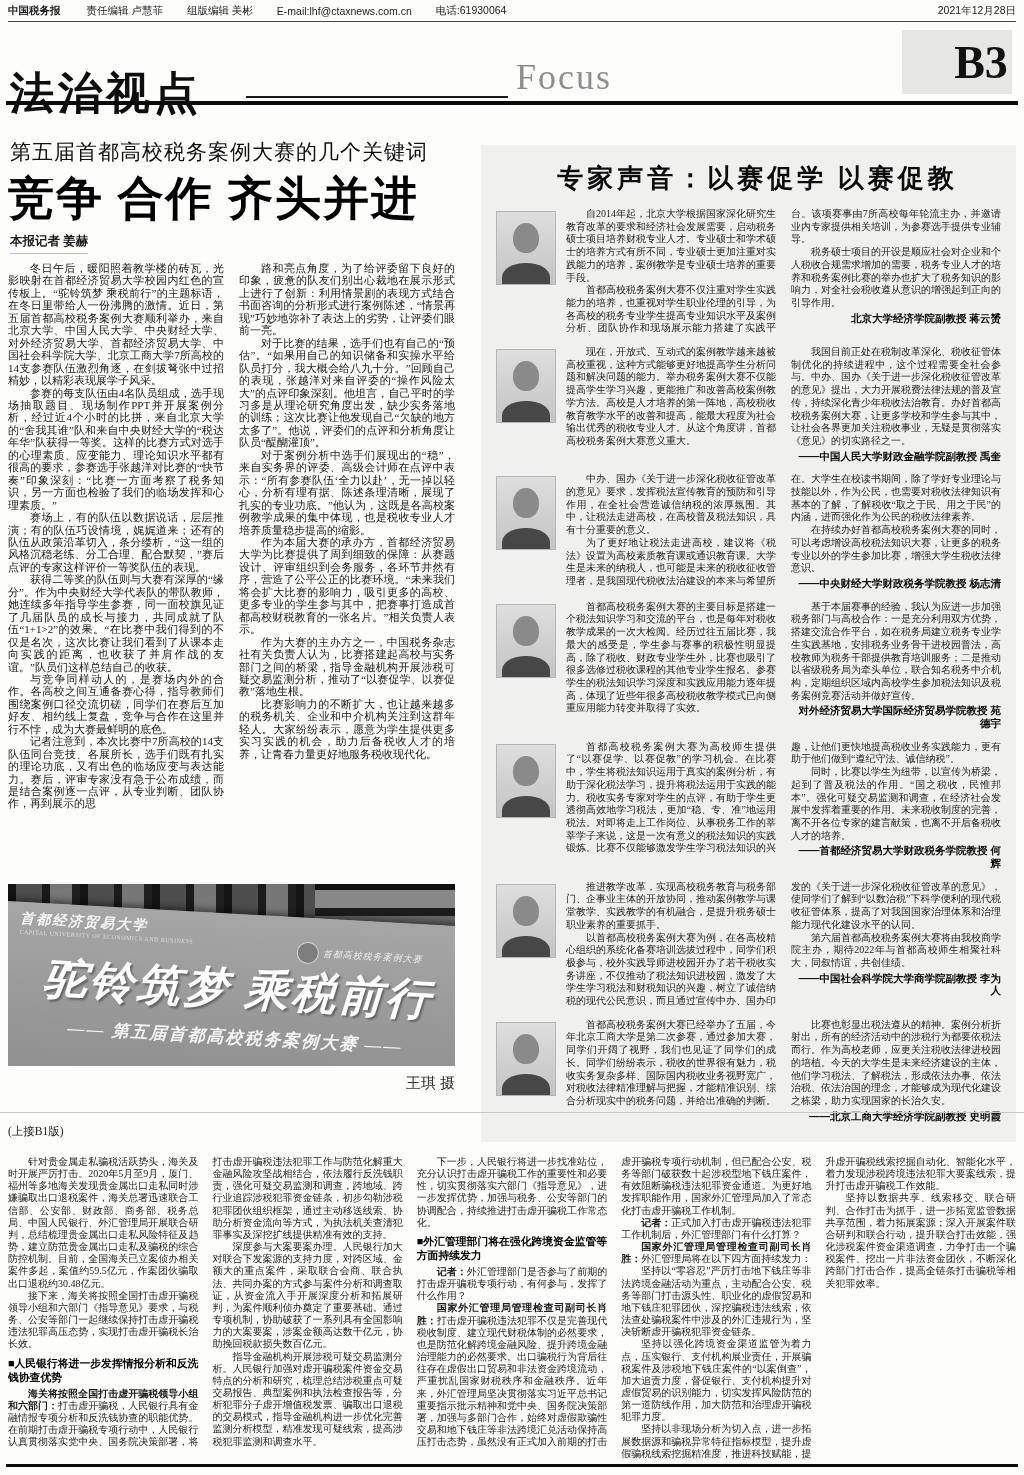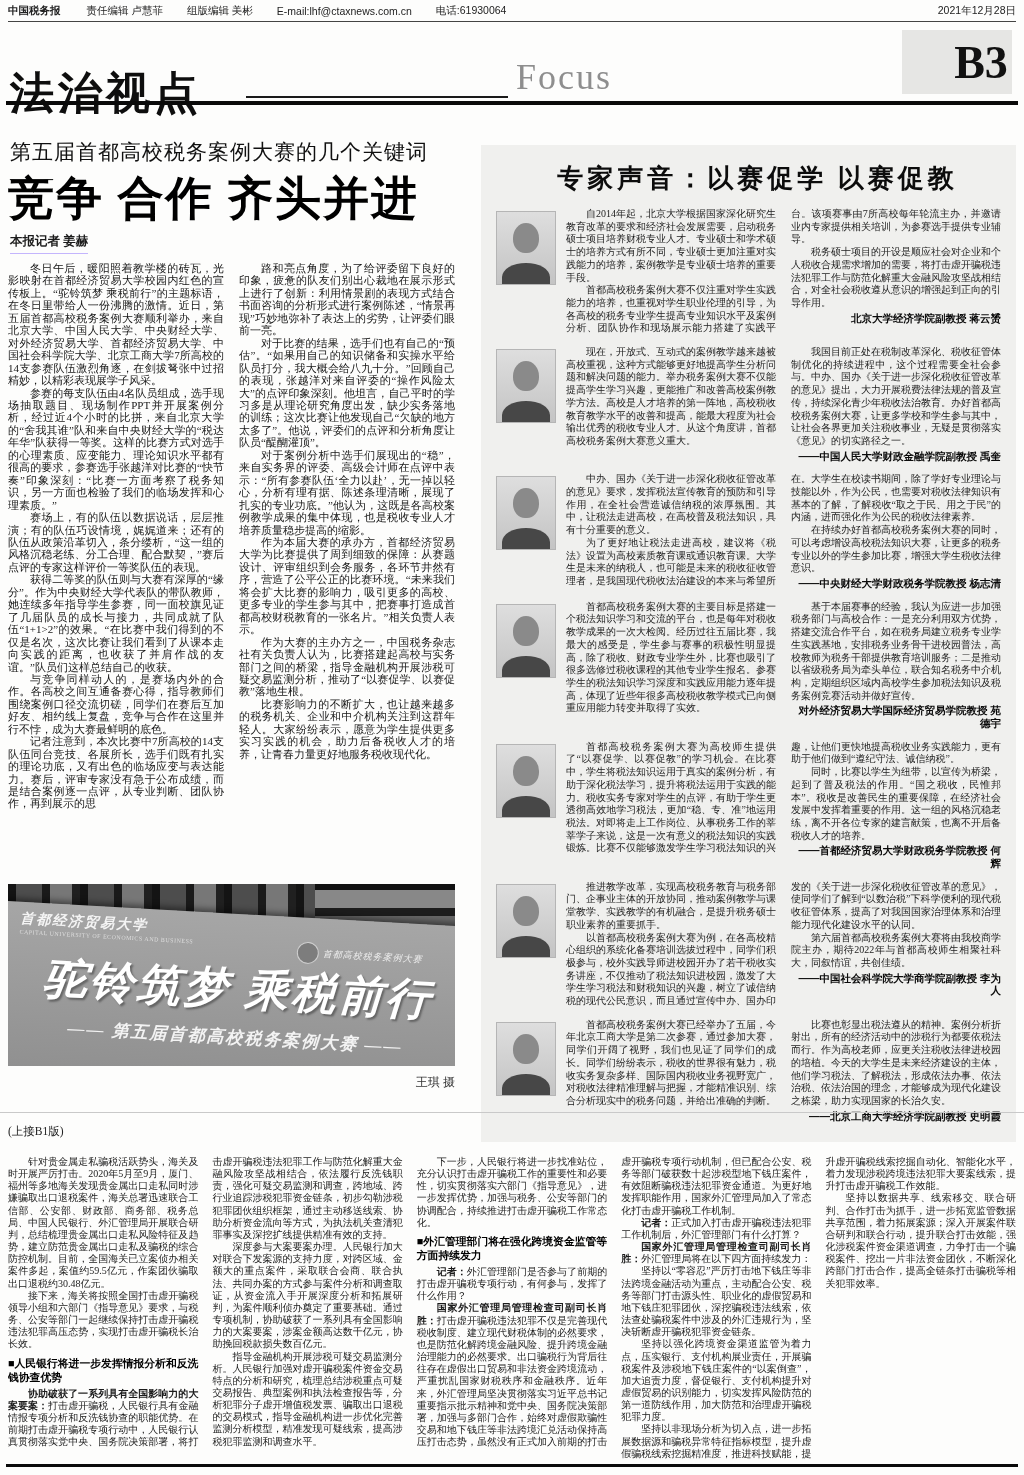--- a/index.html
+++ b/index.html
@@ -31,21 +31,21 @@
   .bldg2{position:absolute;right:0;top:0;width:140px;height:110px;background:
     repeating-linear-gradient(0deg,#111 0 10px,#666 10px 26px,#1c1c1c 26px 34px,#888 34px 52px);}
   .banner{position:absolute;left:-14px;top:30px;width:486px;height:175px;background:linear-gradient(#a6a6a6,#8f8f8f);transform:rotate(3.2deg);box-shadow:0 -3px 6px rgba(0,0,0,.45);}
   .univ{position:absolute;left:22px;top:8px;color:#f4f4f4;font-size:14px;font-weight:bold;font-style:italic;letter-spacing:2px;}
   .univ-en{position:absolute;left:22px;top:27px;color:#dedede;font-size:6px;letter-spacing:.5px;}
   .bline1{position:absolute;left:0;top:46px;width:100%;text-align:center;color:#fff;font-size:44px;font-weight:bold;font-style:italic;letter-spacing:3px;text-shadow:2px 2px 2px rgba(0,0,0,.35);white-space:nowrap;}
   .stampwrap{position:absolute;right:60px;top:24px;display:flex;align-items:center;gap:4px;}
   .stamp{width:20px;height:20px;border-radius:50%;background:#7d7d7d;border:1px solid #cfcfcf;}
   .stamptxt{color:#efefef;font-size:9px;font-style:italic;letter-spacing:1px;}
   .bline2{position:absolute;left:0;top:112px;width:100%;text-align:center;color:#f3f3f3;font-size:17px;font-weight:bold;font-style:italic;letter-spacing:2px;white-space:nowrap;}
-  .caption{position:absolute;left:8px;top:1074px;width:447px;text-align:right;font-size:12px;color:#333;font-family:"Liberation Sans",sans-serif;}
+  .caption{position:absolute;left:8px;top:1074px;width:447px;text-align:right;font-size:15px;color:#333;font-family:"Liberation Sans",sans-serif;}
   
   .panel{position:absolute;left:481px;top:145px;width:535px;height:997px;background:#f0f0ee;overflow:hidden;padding:0;}
   .ptitle{margin:16px 0 12px 18px;text-align:center;font-size:26px;font-weight:bold;letter-spacing:4px;color:#0c0c0c;}
   .experts{padding:0 15px;}
   .expert{display:flex;gap:10px;margin-bottom:11px;}
   .avatar{width:58px;height:72px;flex:none;background:linear-gradient(#dedede,#c4c4c4);border:1px solid #b5b5b5;position:relative;overflow:hidden;margin-top:3px;}
   .avatar::before{content:"";position:absolute;left:50%;top:11px;transform:translateX(-50%);width:26px;height:30px;border-radius:50% 50% 46% 46%;background:#8a8a8a;}
   .avatar::after{content:"";position:absolute;left:50%;bottom:-7px;transform:translateX(-50%);width:48px;height:28px;border-radius:50% 50% 0 0;background:#474747;}
   .etext{flex:1;column-count:2;column-gap:15px;font-size:10px;line-height:12.7px;text-align:justify;color:#1d1d1d;}
   .etext p{margin:0;text-indent:2em;}
@@ -117,21 +117,21 @@
 <div class="caption">王琪 摄</div>
 
 <div class="panel">
   <div class="ptitle">专家声音：以赛促学 以赛促教</div>
   <div class="experts" id="experts">
       <div class="expert">
         <div class="avatar"></div>
         <div class="etext">
           <p>自2014年起，北京大学根据国家深化研究生教育改革的要求和经济社会发展需要，启动税务硕士项目培养财税专业人才。专业硕士和学术硕士的培养方式有所不同，专业硕士更加注重对实践能力的培养，案例教学是专业硕士培养的重要手段。</p>
           <p>首都高校税务案例大赛不仅注重对学生实践能力的培养，也重视对学生职业伦理的引导，为各高校的税务专业学生提高专业知识水平及案例分析、团队协作和现场展示能力搭建了实践平台。该项赛事由7所高校每年轮流主办，并邀请业内专家提供相关培训，为参赛选手提供专业辅导。</p>
-          <p>税务硕士项目的开设是顺应社会对企业和个人税收合规需求增加的需要，将打击虚开骗税违法犯罪工作与防范化解重大金融风险攻坚战相结合，对全社会税收遵从意识的增强起到正向的引导作用。</p>
+          <p>税务硕士项目的开设是顺应社会对企业和个人税收合规需求增加的需要，税务专业人才的培养和税务案例比赛的举办也扩大了税务知识的影响力，对全社会税收遵从意识的增强起到正向的引导作用。</p>
           <div class="attrib">北京大学经济学院副教授 蒋云赟</div>
         </div>
       </div>
       <div class="expert">
         <div class="avatar"></div>
         <div class="etext">
           <p>现在，开放式、互动式的案例教学越来越被高校重视，这种方式能够更好地提高学生分析问题和解决问题的能力。举办税务案例大赛不仅能提高学生学习兴趣，更能推广和改善高校案例教学方法。高校是人才培养的第一阵地，高校税收教育教学水平的改善和提高，能最大程度为社会输出优秀的税收专业人才。从这个角度讲，首都高校税务案例大赛意义重大。</p>
           <p>我国目前正处在税制改革深化、税收征管体制优化的持续进程中，这个过程需要全社会参与。中办、国办《关于进一步深化税收征管改革的意见》提出，大力开展税费法律法规的普及宣传，持续深化青少年税收法治教育。办好首都高校税务案例大赛，让更多学校和学生参与其中，让社会各界更加关注税收事业，无疑是贯彻落实《意见》的切实路径之一。</p>
           <div class="attrib">——中国人民大学财政金融学院副教授 禹奎</div>
         </div>
@@ -150,21 +150,21 @@
         <div class="etext">
           <p>首都高校税务案例大赛的主要目标是搭建一个税法知识学习和交流的平台，也是每年对税收教学成果的一次大检阅。经历过往五届比赛，我最大的感受是，学生参与赛事的积极性明显提高，除了税收、财政专业学生外，比赛也吸引了很多选修过税收课程的其他专业学生报名。参赛学生的税法知识学习深度和实践应用能力逐年提高，体现了近些年很多高校税收教学模式已向侧重应用能力转变并取得了实效。</p>
           <p>基于本届赛事的经验，我认为应进一步加强税务部门与高校合作：一是充分利用双方优势，搭建交流合作平台，如在税务局建立税务专业学生实践基地，安排税务业务骨干进校园普法，高校教师为税务干部提供教育培训服务；二是推动以省级税务局为牵头单位，联合知名税务中介机构，定期组织区域内高校学生参加税法知识及税务案例竞赛活动并做好宣传。</p>
           <div class="attrib">对外经济贸易大学国际经济贸易学院教授 苑德宇</div>
         </div>
       </div>
       <div class="expert">
         <div class="avatar"></div>
         <div class="etext">
           <p>首都高校税务案例大赛为高校师生提供了“以赛促学、以赛促教”的学习机会。在比赛中，学生将税法知识运用于真实的案例分析，有助于深化税法学习，提升将税法运用于实践的能力。税收实务专家对学生的点评，有助于学生更透彻高效地学习税法，更加“稳、专、准”地运用税法。对即将走上工作岗位、从事税务工作的莘莘学子来说，这是一次有意义的税法知识的实践锻炼。比赛不仅能够激发学生学习税法知识的兴趣，让他们更快地提高税收业务实践能力，更有助于他们做到“遵纪守法、诚信纳税”。</p>
-          <p>同时，比赛以学生为纽带，以宣传为桥梁，起到了普及税法的作用。“国之税收，民惟邦本”。税收是改善民生的重要保障，在经济社会发展中发挥着重要的作用。这一组的风格沉稳老练，离不开各位专家的建言献策，也离不开后备税收人才的培养。</p>
+          <p>同时，比赛以学生为纽带，以宣传为桥梁，起到了普及税法的作用。“国之税收，民惟邦本”。强化可疑交易监测和调查，在经济社会发展中发挥着重要的作用。未来税收制度的完善，离不开各位专家的建言献策，也离不开后备税收人才的培养。</p>
           <div class="attrib">——首都经济贸易大学财政税务学院教授 何辉</div>
         </div>
       </div>
       <div class="expert">
         <div class="avatar"></div>
         <div class="etext">
           <p>推进教学改革，实现高校税务教育与税务部门、企事业主体的开放协同，推动案例教学与课堂教学、实践教学的有机融合，是提升税务硕士职业素养的重要抓手。</p>
           <p>以首都高校税务案例大赛为例，在各高校精心组织的系统化备赛培训选拔过程中，同学们积极参与，校外实践导师进校园开办了若干税收实务讲座，不仅推动了税法知识进校园，激发了大学生学习税法和财税知识的兴趣，树立了诚信纳税的现代公民意识，而且通过宣传中办、国办印发的《关于进一步深化税收征管改革的意见》，使同学们了解到“以数治税”下科学便利的现代税收征管体系，提高了对我国国家治理体系和治理能力现代化建设水平的认同。</p>
           <p>第六届首都高校税务案例大赛将由我校商学院主办，期待2022年与首都高校师生相聚社科大，同叙情谊，共创佳绩。</p>
           <div class="attrib">——中国社会科学院大学商学院副教授 李为人</div>
@@ -180,21 +180,21 @@
       </div>
     </div>
 </div>
 
 <div class="divider"></div>
 <div class="contnote">(上接B1版)</div>
 <div class="bcols" id="bottomcols">
     <p>针对贵金属走私骗税活跃势头，海关及时开展严厉打击。2020年5月至9月，厦门、福州等多地海关发现贵金属出口走私同时涉嫌骗取出口退税案件，海关总署迅速联合工信部、公安部、财政部、商务部、税务总局、中国人民银行、外汇管理局开展联合研判，总结梳理贵金属出口走私风险特征及趋势，建立防范贵金属出口走私及骗税的综合防控机制。目前，全国海关已立案侦办相关案件多起，案值约59.5亿元，作案团伙骗取出口退税约30.48亿元。</p>
     <p>接下来，海关将按照全国打击虚开骗税领导小组和六部门《指导意见》要求，与税务、公安等部门一起继续保持打击虚开骗税违法犯罪高压态势，实现打击虚开骗税长治长效。</p>
     <h4>■人民银行将进一步发挥情报分析和反洗钱协查优势</h4>
-    <p><b>协助破获了一系列具有全国影响力的大案要案：</b>打击虚开骗税，人民银行具有金融情报专项分析和反洗钱协查的职能优势。在前期打击虚开骗税专项行动中，人民银行认真贯彻落实党中央、国务院决策部署，将打击虚开骗税违法犯罪工作与防范化解重大金融风险攻坚战相结合，依法履行反洗钱职责，强化可疑交易监测和调查，跨地域、跨行业追踪涉税犯罪资金链条，初步勾勒涉税犯罪团伙组织框架，通过主动移送线索、协助分析资金流向等方式，为执法机关查清犯罪事实及深挖扩线提供精准有效的支持。</p>
+    <p><b>海关将按照全国打击虚开骗税领导小组和六部门：</b>打击虚开骗税，人民银行具有金融情报专项分析和反洗钱协查的职能优势。在前期打击虚开骗税专项行动中，人民银行认真贯彻落实党中央、国务院决策部署，将打击虚开骗税违法犯罪工作与防范化解重大金融风险攻坚战相结合，依法履行反洗钱职责，强化可疑交易监测和调查，跨地域、跨行业追踪涉税犯罪资金链条，初步勾勒涉税犯罪团伙组织框架，通过主动移送线索、协助分析资金流向等方式，为执法机关查清犯罪事实及深挖扩线提供精准有效的支持。</p>
     <p>深度参与大案要案办理。人民银行加大对联合下发案源的支持力度，对跨区域、金额大的重点案件，采取联合会商、联合执法、共同办案的方式参与案件分析和调查取证，从资金流入手开展深度分析和拓展研判，为案件顺利侦办奠定了重要基础。通过专项机制，协助破获了一系列具有全国影响力的大案要案，涉案金额高达数千亿元，协助挽回税款损失数百亿元。</p>
     <p>指导金融机构开展涉税可疑交易监测分析。人民银行加强对虚开骗税案件资金交易特点的分析和研究，梳理总结涉税重点可疑交易报告、典型案例和执法检查报告等，分析犯罪分子虚开增值税发票、骗取出口退税的交易模式，指导金融机构进一步优化完善监测分析模型，精准发现可疑线索，提高涉税犯罪监测和调查水平。</p>
     <p>下一步，人民银行将进一步找准站位，充分认识打击虚开骗税工作的重要性和必要性，切实贯彻落实六部门《指导意见》，进一步发挥优势，加强与税务、公安等部门的协调配合，持续推进打击虚开骗税工作常态化。</p>
     <h4>■外汇管理部门将在强化跨境资金监管等方面持续发力</h4>
     <p><b>记者：</b>外汇管理部门是否参与了前期的打击虚开骗税专项行动，有何参与，发挥了什么作用？</p>
     <p><b>国家外汇管理局管理检查司副司长肖胜：</b>打击虚开骗税违法犯罪不仅是完善现代税收制度、建立现代财税体制的必然要求，也是防范化解跨境金融风险、提升跨境金融治理能力的必然要求。出口骗税行为背后往往存在虚假出口贸易和非法资金跨境流动，严重扰乱国家财税秩序和金融秩序。近年来，外汇管理局坚决贯彻落实习近平总书记重要指示批示精神和党中央、国务院决策部署，加强与多部门合作，始终对虚假欺骗性交易和地下钱庄等非法跨境汇兑活动保持高压打击态势，虽然没有正式加入前期的打击虚开骗税专项行动机制，但已配合公安、税务等部门破获数十起涉税型地下钱庄案件，有效阻断骗税违法犯罪资金通道。为更好地发挥职能作用，国家外汇管理局加入了常态化打击虚开骗税工作机制。</p>
     <p><b>记者：</b>正式加入打击虚开骗税违法犯罪工作机制后，外汇管理部门有什么打算？</p>
     <p><b>国家外汇管理局管理检查司副司长肖胜：</b>外汇管理局将在以下四方面持续发力：</p>
     <p>坚持以“零容忍”严厉打击地下钱庄等非法跨境金融活动为重点，主动配合公安、税务等部门打击源头性、职业化的虚假贸易和地下钱庄犯罪团伙，深挖骗税违法线索，依法查处骗税案件中涉及的外汇违规行为，坚决斩断虚开骗税犯罪资金链条。</p>
     <p>坚持以强化跨境资金渠道监管为着力点，压实银行、支付机构展业责任，开展骗税案件及涉税地下钱庄案件的“以案倒查”，加大追责力度，督促银行、支付机构提升对虚假贸易的识别能力，切实发挥风险防范的第一道防线作用，加大防范和治理虚开骗税犯罪力度。</p>

